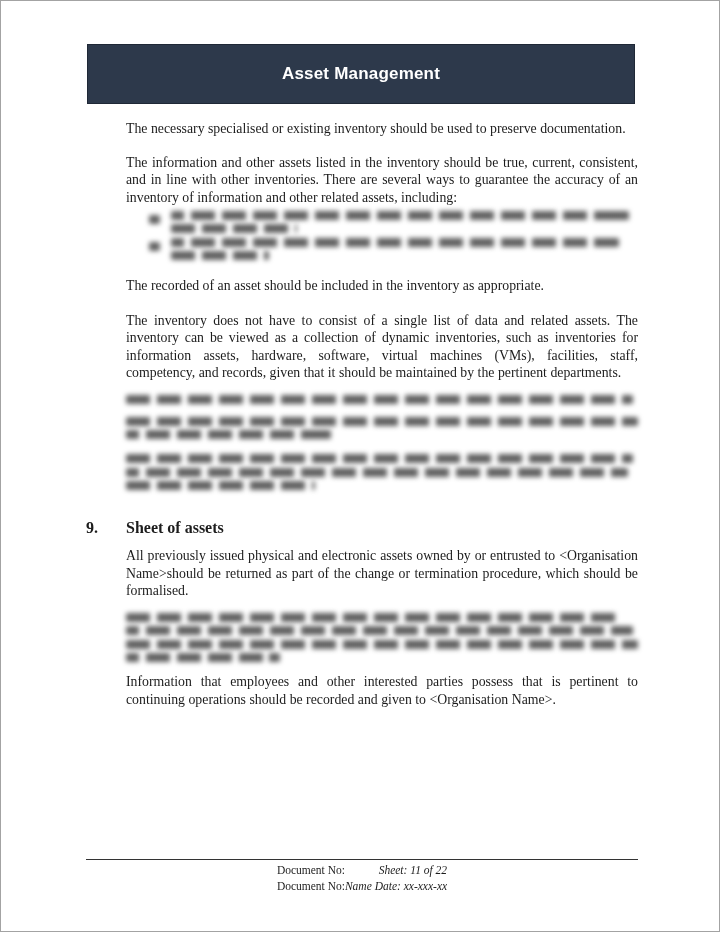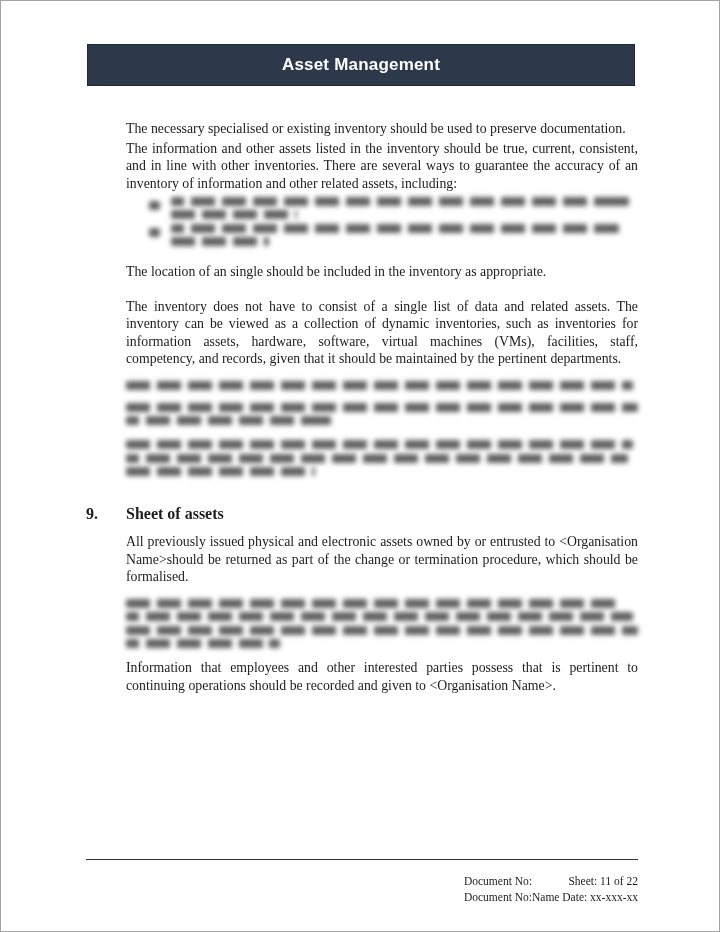--- a/index.html
+++ b/index.html
@@ -8,37 +8,37 @@
     width:720px;height:932px;
     box-sizing:border-box;
     background:#ffffff;
     border:1px solid #a3a3a3;
     font-family:"Liberation Serif", serif;
     color:#1c1c1c;
     overflow:hidden;
   }
   
   .header-bar{
-    position:absolute;left:86px;top:43px;width:548px;height:42px;
+    position:absolute;left:86px;top:43px;width:548px;height:60px;
     box-sizing:border-box;
     background:var(--bar,#2d394b);
     border:1px solid var(--bar-border,#1f2836);
     display:flex;align-items:center;justify-content:center;
   }
   .header-title{
     font-family:"Liberation Sans", sans-serif;
     font-weight:700;font-size:17px;color:#ffffff;letter-spacing:.2px;
   }
   
   .content{
     position:absolute;left:125px;top:119px;width:512px;
     font-size:13.8px;line-height:17.5px;text-align:justify;
   }
   .para{margin:0;}
-  .mb16{margin-bottom:2px}.mb14{margin-bottom:0}.mb17{margin-bottom:17px}
+  .mb16{margin-bottom:16px}.mb14{margin-bottom:0}.mb17{margin-bottom:17px}
   .mb13{margin-bottom:13px}.mb15{margin-bottom:15px}.mb28{margin-bottom:28px}
   .mb9{margin-bottom:9px}.mb11{margin-bottom:11px}
   
   .blur-line{
     height:9px;margin:4.5px 0 4px;border-radius:2px;
     filter:blur(2.6px);
     background:repeating-linear-gradient(90deg,
       rgba(62,62,62,.82) 0px, rgba(62,62,62,.82) 24px,
       rgba(62,62,62,0) 24px, rgba(62,62,62,0) 31px);
   }
@@ -51,25 +51,25 @@
   
   .section-heading{
     display:flex;margin-left:-40px;
     font-weight:700;font-size:16px;line-height:20px;text-align:left;
   }
   .section-number{width:40px;}
   
   .footer{
     position:absolute;left:85px;top:858px;width:552px;
     border-top:1px solid #333333;
-    padding-top:14px;
-    display:flex;justify-content:flex-end;
+    padding-top:3px;
+    display:flex;justify-content:center;
     font-size:11.5px;line-height:15.5px;color:#1c1c1c;
   }
-  .footer-right{text-align:right;}
+  .footer-right{text-align:right;font-style:italic;}
 </style>
 </head>
 <body>
 
 <div class="page" style="--bar: #2d394b; --bar-border: #1f2836; border-color: rgb(163, 163, 163);">
 
   <div class="header-bar">
     <span class="header-title">Asset Management</span>
   </div>
 
@@ -85,21 +85,21 @@
       <div class="blur-line" style="width: 98%;"></div>
           <div class="blur-line" style="width: 27%;"></div>
         </div>
       <div class="blur-list-item">
         <span class="blur-list-marker"></span>
       <div class="blur-line" style="width: 96%;"></div>
           <div class="blur-line" style="width: 21%;"></div>
         </div>
     </div>
 
-    <p class="para mb17">The location of an single should be included in the inventory as appropriate.</p>
+    <p class="para mb17">The recorded of an asset should be included in the inventory as appropriate.</p>
 
     <p class="para mb13">The inventory does not have to consist of a single list of data and related assets. The inventory can be viewed as a collection of dynamic inventories, such as inventories for information assets, hardware, software, virtual machines (VMs), facilities, staff, competency, and records, given that it should be maintained by the pertinent departments.</p>
 
     <div class="mb13">
         <div class="blur-line" style="width: 99%;"></div>
       </div>
 
     <div class="mb15">
         <div class="blur-line" style="width: 100%;"></div>
         <div class="blur-line" style="width: 40%;"></div>

